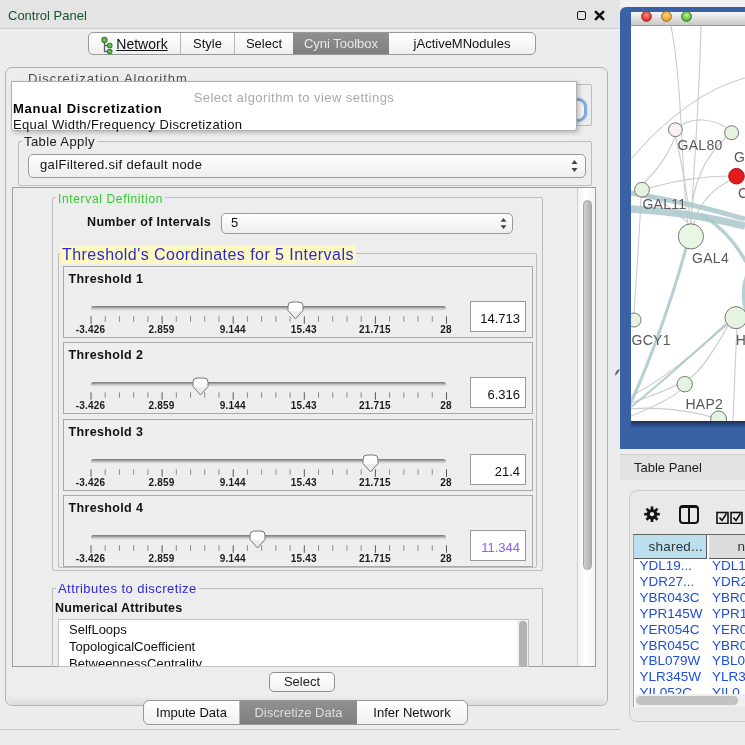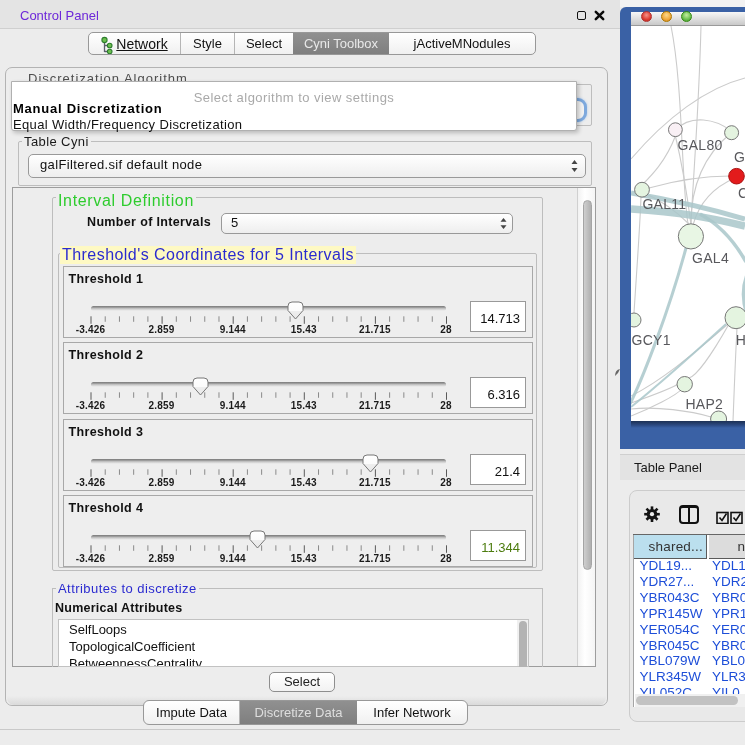--- a/index.html
+++ b/index.html
@@ -4,21 +4,21 @@
 <style>
 * { margin:0; padding:0; box-sizing:border-box; }
 html,body { width:745px; height:745px; }
 body { font-family:"Liberation Sans", sans-serif; background:#ececec; position:relative; overflow:hidden; }
 .abs { position:absolute; }
 </style>
 </head>
 <body>
 
 <div class="abs" style="left:0;top:0;width:620px;height:29px;background:#e4e4e4;border-bottom:1px solid #cfcfcf;"></div>
-<div class="abs" style="left:8px;top:7.5px;font-size:13px;color:#6d28d9;margin-left:12px;">Control Panel</div>
+<div class="abs" style="left:8px;top:7.5px;font-size:13px;color:#14532d;">Control Panel</div>
 <div class="abs" style="left:577px;top:11px;width:9px;height:9px;border:1.5px solid #111;border-radius:2px;"></div>
 <svg class="abs" style="left:594px;top:10px;" width="11" height="11" viewBox="0 0 11 11">
     <path d="M1.8 1.8 L9.2 9.2 M9.2 1.8 L1.8 9.2" stroke="#0a0a0a" stroke-width="2.5" stroke-linecap="round"></path>
   </svg>
 
 <div class="abs" style="left:88px;top:32px;width:448px;height:23px;background:linear-gradient(#ffffff,#f0f0f0);border:1px solid #989898;border-radius:5px;overflow:hidden;display:flex;">
   <div style="width:92px;display:flex;align-items:center;justify-content:center;font-size:14px;color:#111;border-right:1px solid #b5b5b5;text-decoration:underline;">
     <svg width="12" height="18" viewBox="0 0 12 18" style="margin-right:3px;margin-top:2px;">
         <path d="M3.5 6 L3.5 16 M3.5 9.5 L7 9.5 M3.5 15.5 L7 15.5" stroke="#5a5f6b" stroke-width="1.3" fill="none"></path>
         <circle cx="3.5" cy="4" r="2.6" fill="#6cbf4f" stroke="#2d7d2d" stroke-width="1.1"></circle>
@@ -34,35 +34,35 @@
 
 <div class="abs" style="left:5px;top:67px;width:603px;height:639px;background:#ededed;border:1px solid #b3b3b3;border-radius:7px;"></div>
 <div class="abs" style="left:7px;top:696px;width:599px;height:9px;background:linear-gradient(#ededed,#dadada);border-radius:0 0 7px 7px;"></div>
 
 <div class="abs" style="left:18px;top:84px;width:574px;height:42px;border:1px solid #bdbdbd;border-radius:2px;"></div>
 <div class="abs" style="left:28px;top:70.5px;font-size:13px;letter-spacing:1px;color:#4d4d4d;">Discretization Algorithm</div>
 
 <div class="abs" style="left:500px;top:97.5px;width:87px;height:24.5px;background:#f2f2f2;border:3px solid #7ea9dd;border-radius:9px;box-shadow:0 0 2.5px #a9c8ec;"></div>
 
 <div class="abs" style="left:18px;top:141px;width:574px;height:45px;border:1px solid #bdbdbd;border-radius:2px;"></div>
-<div class="abs" style="left:22px;top:134px;background:#ededed;padding:0 2px;font-size:13px;letter-spacing:0.4px;color:#1a1a1a;">Table Cyni</div>
+<div class="abs" style="left:22px;top:134px;background:#ededed;padding:0 2px;font-size:13px;letter-spacing:0.4px;color:#1a1a1a;">Table Apply</div>
 <div class="abs" style="left:28px;top:154px;width:558px;height:24px;background:linear-gradient(#ffffff,#eeeeee);border:1px solid #999;border-radius:5px;"></div>
 <div class="abs" style="left:40px;top:156.5px;font-size:13px;letter-spacing:0.35px;color:#111;">galFiltered.sif default node</div>
 <svg class="abs" style="left:570px;top:159px;" width="9" height="14" viewBox="0 0 9 14">
     <path d="M4.5 1 L7.5 5 L1.5 5 Z" fill="#444"></path>
     <path d="M4.5 13 L7.5 9 L1.5 9 Z" fill="#444"></path>
   </svg>
 
 <div class="abs" style="left:12px;top:187px;width:584px;height:480px;border:1px solid #9d9d9d;background:#ededed;"></div>
 
 <div class="abs" style="left:577px;top:188px;width:18px;height:478px;background:linear-gradient(90deg,#f2f2f2,#ffffff 40%,#f4f4f4);border-left:1px solid #d0d0d0;"></div>
 <div class="abs" style="left:582.5px;top:200px;width:9.5px;height:370px;background:linear-gradient(90deg,#cfcfcf,#b0b0b0);border:1px solid #a5a5a5;border-radius:5px;"></div>
 
 <div class="abs" style="left:52px;top:197px;width:491px;height:374px;border:1px solid #bdbdbd;border-radius:2px;"></div>
-<div class="abs" style="left:56px;top:191.5px;background:#ededed;padding:0 2px;font-size:16px;letter-spacing:0.65px;color:#2ecc2e;">Interval Definition</div>
+<div class="abs" style="left:56px;top:191.5px;background:#ededed;padding:0 2px;font-size:12px;letter-spacing:0.65px;color:#2ecc2e;">Interval Definition</div>
 
 <div class="abs" style="left:87px;top:215px;font-size:12.5px;font-weight:bold;letter-spacing:0.35px;color:#111;">Number of Intervals</div>
 <div class="abs" style="left:221px;top:213px;width:292px;height:21px;background:linear-gradient(#ffffff,#eeeeee);border:1px solid #999;border-radius:5px;"></div>
 <div class="abs" style="left:231px;top:214.5px;font-size:13px;color:#111;">5</div>
 <svg class="abs" style="left:499px;top:217px;" width="9" height="13" viewBox="0 0 9 13">
     <path d="M4.5 1 L7.5 4.8 L1.5 4.8 Z" fill="#444"></path>
     <path d="M4.5 12 L7.5 8.2 L1.5 8.2 Z" fill="#444"></path>
   </svg>
 
 <div class="abs" style="left:58px;top:253px;width:479px;height:315px;border:1px solid #bdbdbd;border-radius:2px;"></div>
@@ -260,21 +260,21 @@
     <defs>
       <linearGradient id="kg3" x1="0" y1="0" x2="0" y2="1">
         <stop offset="0" stop-color="#ffffff"></stop>
         <stop offset="0.5" stop-color="#fbfbfb"></stop>
         <stop offset="0.55" stop-color="#eeeeee"></stop>
         <stop offset="1" stop-color="#e8e8e8"></stop>
       </linearGradient>
     </defs>
   </svg>
 <div class="abs" style="left:470px;top:529.5px;width:56px;height:31px;background:#fff;border:1px solid #999;"></div>
-<div class="abs" style="left:450px;top:539.5px;width:70px;text-align:right;font-size:13px;color:#4d7c0f;">11.344</div>
+<div class="abs" style="left:450px;top:539.5px;width:70px;text-align:right;font-size:13px;color:#8b5cf6;">11.344</div>
 
 <div class="abs" style="left:52px;top:588px;width:491px;height:79px;border:1px solid #bdbdbd;border-top:1px solid #bdbdbd;border-bottom:none;"></div>
 <div class="abs" style="left:56px;top:580.5px;background:#ededed;padding:0 2px;font-size:13px;letter-spacing:0.45px;color:#2b2bd0;">Attributes to discretize</div>
 <div class="abs" style="left:55px;top:600.5px;font-size:12.5px;font-weight:bold;letter-spacing:0.25px;color:#111;">Numerical Attributes</div>
 <div class="abs" style="left:58px;top:619px;width:471px;height:48px;background:#ffffff;border:1px solid #c2c2c2;overflow:hidden;">
   <div style="margin:0.5px 0 0 10px;font-size:13px;color:#111;line-height:17px;">SelfLoops<br>TopologicalCoefficient<br>BetweennessCentrality</div>
 </div>
 <div class="abs" style="left:517px;top:620px;width:11px;height:46px;background:#f0f0f0;"></div>
 <div class="abs" style="left:519px;top:621px;width:8px;height:46px;background:#b3b3b3;border-radius:4px 4px 0 0;"></div>
 

